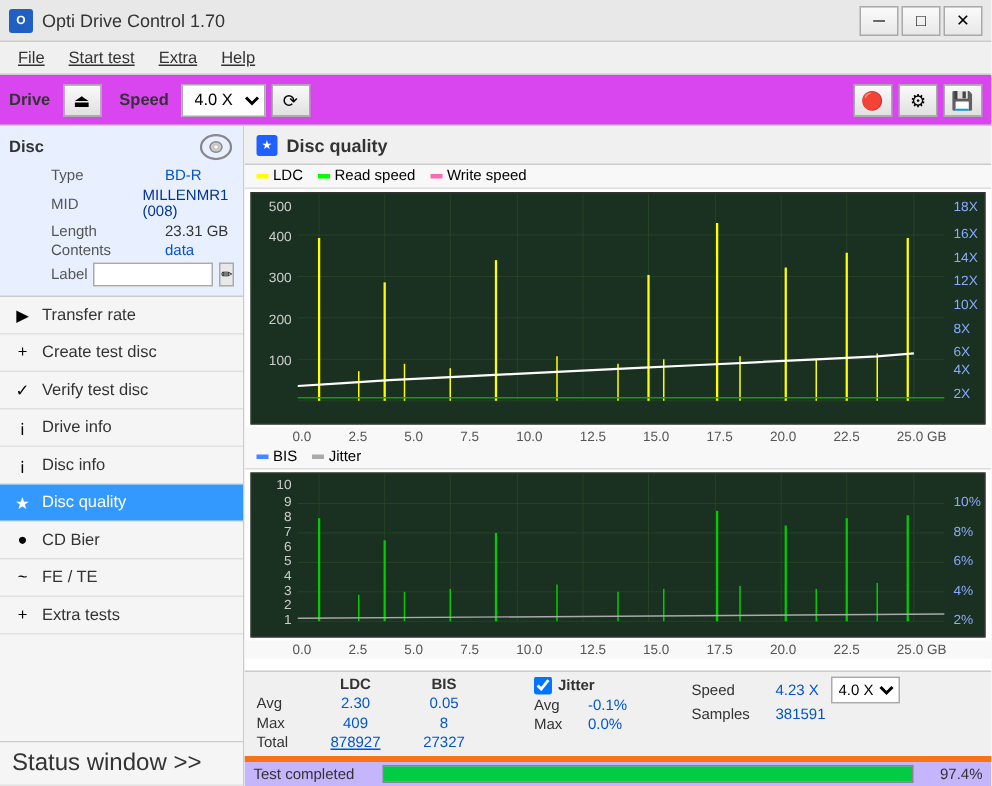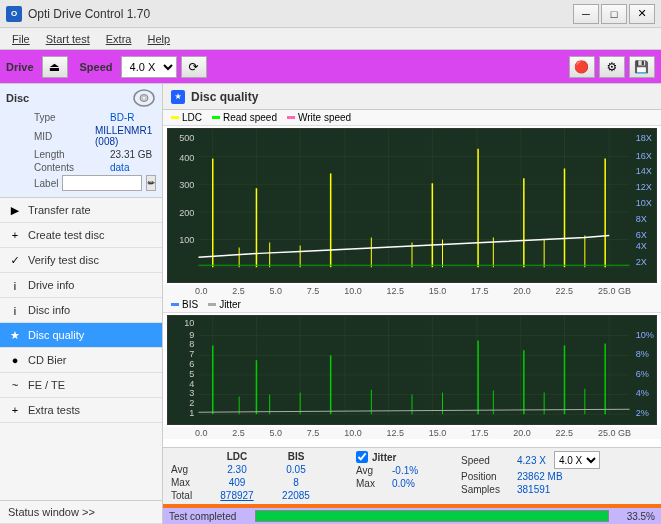--- a/index.html
+++ b/index.html
@@ -50,21 +50,21 @@
     .nav-items { flex: 1; display: flex; flex-direction: column; }
     .nav-item { display: flex; align-items: center; padding: 5px 8px; cursor: pointer; border-bottom: 1px solid #e0e0e0; gap: 6px; }
     .nav-item.active { background: #3399ff; color: white; }
     .nav-item.active .nav-label { color: white; }
     .nav-item-icon { width: 14px; height: 14px; display: flex; align-items: center; justify-content: center; flex-shrink: 0; }
     .nav-label { font-size: 11px; color: #333; }
     
     
     .status-section { border-top: 1px solid #ccc; }
     .status-item { display: flex; align-items: center; padding: 5px 8px; cursor: pointer; gap: 6px; background: #f5f5f5; border-bottom: 1px solid #e0e0e0; }
-    .status-label { font-size: 11px; color: #333; }
+    .status-label { font-size: 16px; color: #333; }
     
     
     .content { flex: 1; display: flex; flex-direction: column; background: white; overflow: hidden; }
     
     
     .dq-header { display: flex; align-items: center; padding: 4px 8px; background: #f0f0f0; border-bottom: 1px solid #ccc; gap: 6px; height: 26px; }
     .dq-icon { width: 14px; height: 14px; background: #2060ff; border-radius: 2px; display: flex; align-items: center; justify-content: center; color: white; font-size: 8px; }
     .dq-title { font-size: 12px; font-weight: bold; color: #333; }
     
     
@@ -420,21 +420,21 @@
           <span style="width:50px; text-align:center; font-size:10px; color:#0055cc;">0.05</span>
         </div>
         <div style="display:flex; gap:4px; align-items:center;">
           <span style="width:32px; font-size:10px; color:#333;">Max</span>
           <span style="width:60px; text-align:center; font-size:10px; color:#0055cc;">409</span>
           <span style="width:50px; text-align:center; font-size:10px; color:#0055cc;">8</span>
         </div>
         <div style="display:flex; gap:4px; align-items:center;">
           <span style="width:32px; font-size:10px; color:#333;">Total</span>
           <span style="width:60px; text-align:center; font-size:10px; color:#0055cc;text-decoration:underline;">878927</span>
-          <span style="width:50px; text-align:center; font-size:10px; color:#0055cc;">22085</span>
+          <span style="width:50px; text-align:center; font-size:10px; color:#0055cc;">27327</span>
         </div>
       </div>
 
       <div style="width:1px; background:#ccc; margin:0 4px;"></div>
 
       <div style="display:flex; flex-direction:column; gap:2px; min-width:80px;">
         <div style="display:flex; align-items:center; gap:4px;">
           <input type="checkbox" checked="" style="width: 12px; height: 12px;">
           <span style="font-size:10px; font-weight:bold; color:#333;">Jitter</span>
         </div>
@@ -452,32 +452,28 @@
 
       <div style="display:flex; flex-direction:column; gap:2px;">
         <div style="display:flex; align-items:center; gap:4px;">
           <span style="font-size:10px; color:#333; width:52px;">Speed</span>
           <span style="font-size:10px; color:#0055cc;">4.23 X</span>
           <select style="height:18px; font-size:10px; border:1px solid #aaa; background:white; margin-left:4px;">
             <option>4.0 X</option>
           </select>
         </div>
         <div style="display:flex; align-items:center; gap:4px;">
-          <span style="font-size:10px; color:#333; width:52px;">Position</span>
-          <span style="font-size:10px; color:#0055cc;">23862 MB</span>
-        </div>
-        <div style="display:flex; align-items:center; gap:4px;">
           <span style="font-size:10px; color:#333; width:52px;">Samples</span>
           <span style="font-size:10px; color:#0055cc;">381591</span>
         </div>
       </div>
 
     </div>
 
     <div class="progress-bar-container">
       <span class="status-text">Test completed</span>
       <div class="progress-bar-outer">
         <div class="progress-bar-inner" style="width: 100%;"></div>
       </div>
-      <span class="progress-pct">33.5%</span>
+      <span class="progress-pct">97.4%</span>
     </div>
   </div>
 </div>
 
 </body></html>

